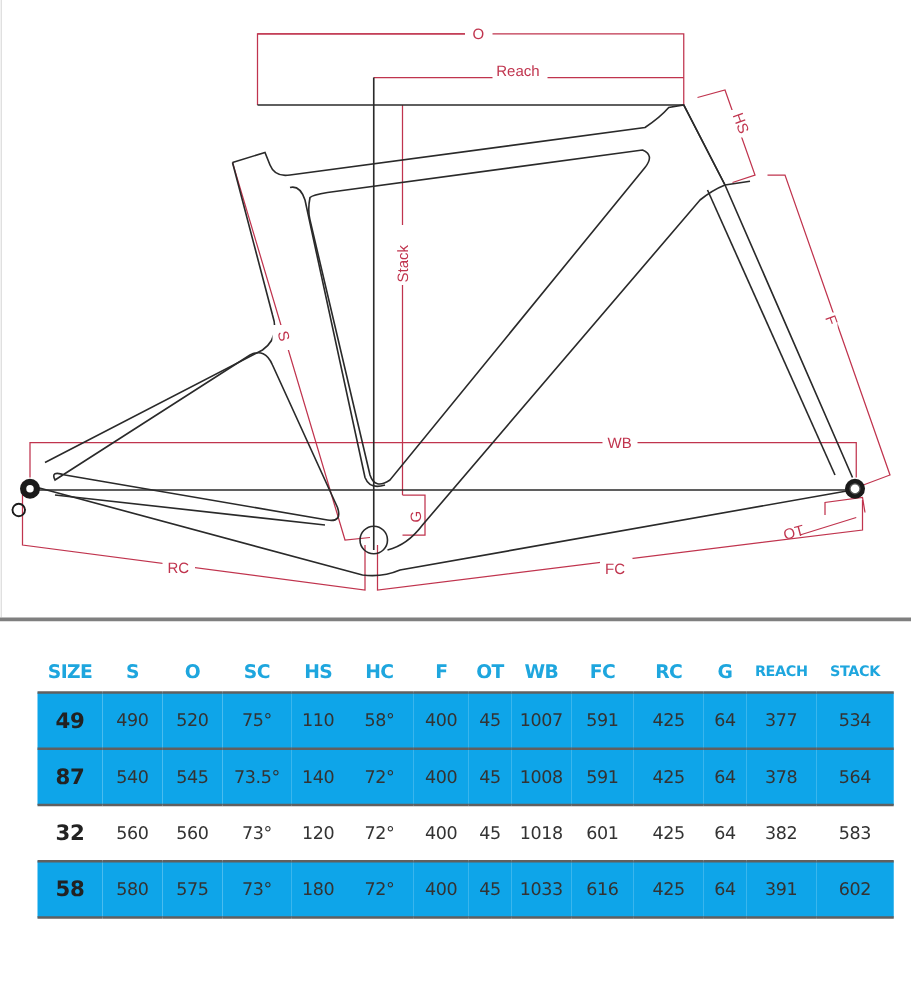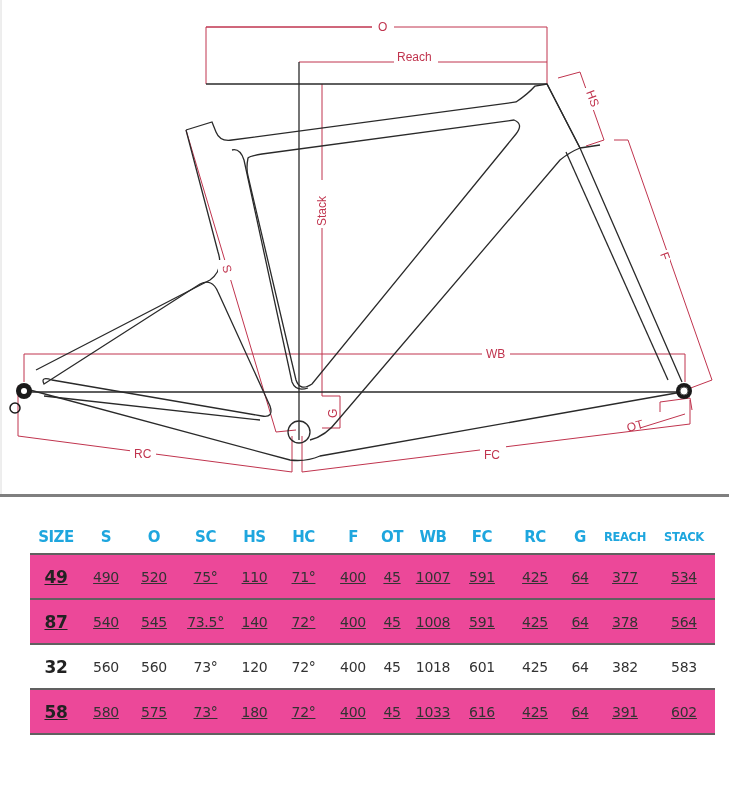--- a/index.html
+++ b/index.html
@@ -19,21 +19,21 @@
       font-size: 15px; letter-spacing: -0.5px; height: 32px; text-align: center;
       border-bottom: 2px solid #606060; vertical-align: middle; padding-bottom: 2px;
     }
     th.small { font-size: 11.5px; letter-spacing: -0.3px; }
     td {
       font-family: "DejaVu Sans", sans-serif; color: #333; font-size: 14px; height: 45px;
       text-align: center; vertical-align: middle; border-bottom: 2px solid #606060;
       white-space: nowrap; letter-spacing: -0.3px;
     }
     td.size { font-size: 17px; color: #222; font-weight: 600; }
-    tr.shade td { background: #ec4899; text-decoration: underline; }
+    tr.shade td { background: #0ea5e9; }
   </style>
 </head>
 <body>
 
 <div class="diagram">
   <svg width="729" height="494" viewBox="0 0 729 494">
 
     <line x1="1" y1="0" x2="1" y2="494" stroke="#dcdcdc" stroke-width="1"></line>
 
     <g stroke="#c0344e" stroke-width="1" fill="none">
@@ -163,21 +163,21 @@
         <th class="small">STACK</th>
       </tr>
     </thead>
     <tbody>
       <tr class="shade">
         <td class="size">49</td>
         <td>490</td>
         <td>520</td>
         <td>75°</td>
         <td>110</td>
-        <td>71°</td>
+        <td>58°</td>
         <td>400</td>
         <td>45</td>
         <td>1007</td>
         <td>591</td>
         <td>425</td>
         <td>64</td>
         <td>377</td>
         <td>534</td>
       </tr>
       <tr class="shade">

